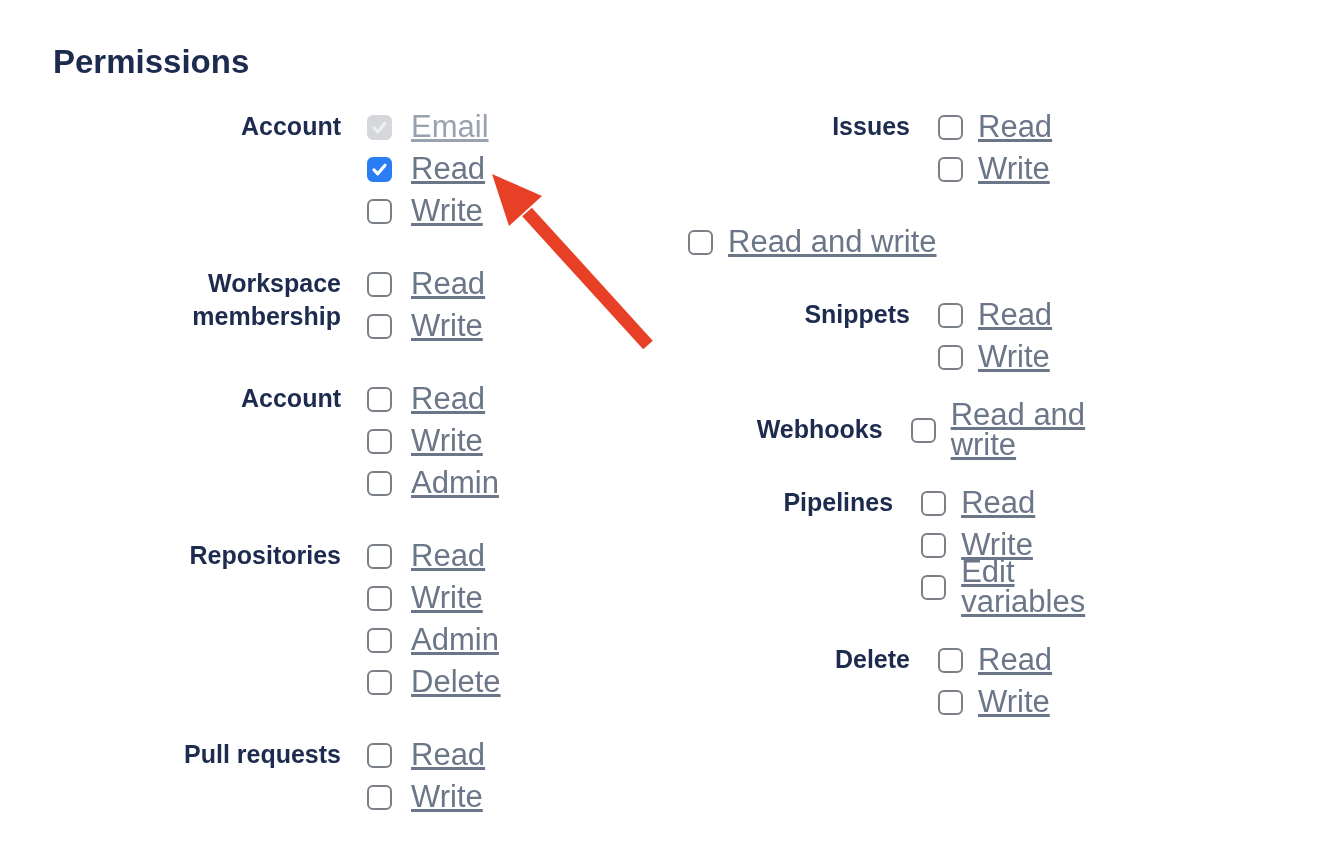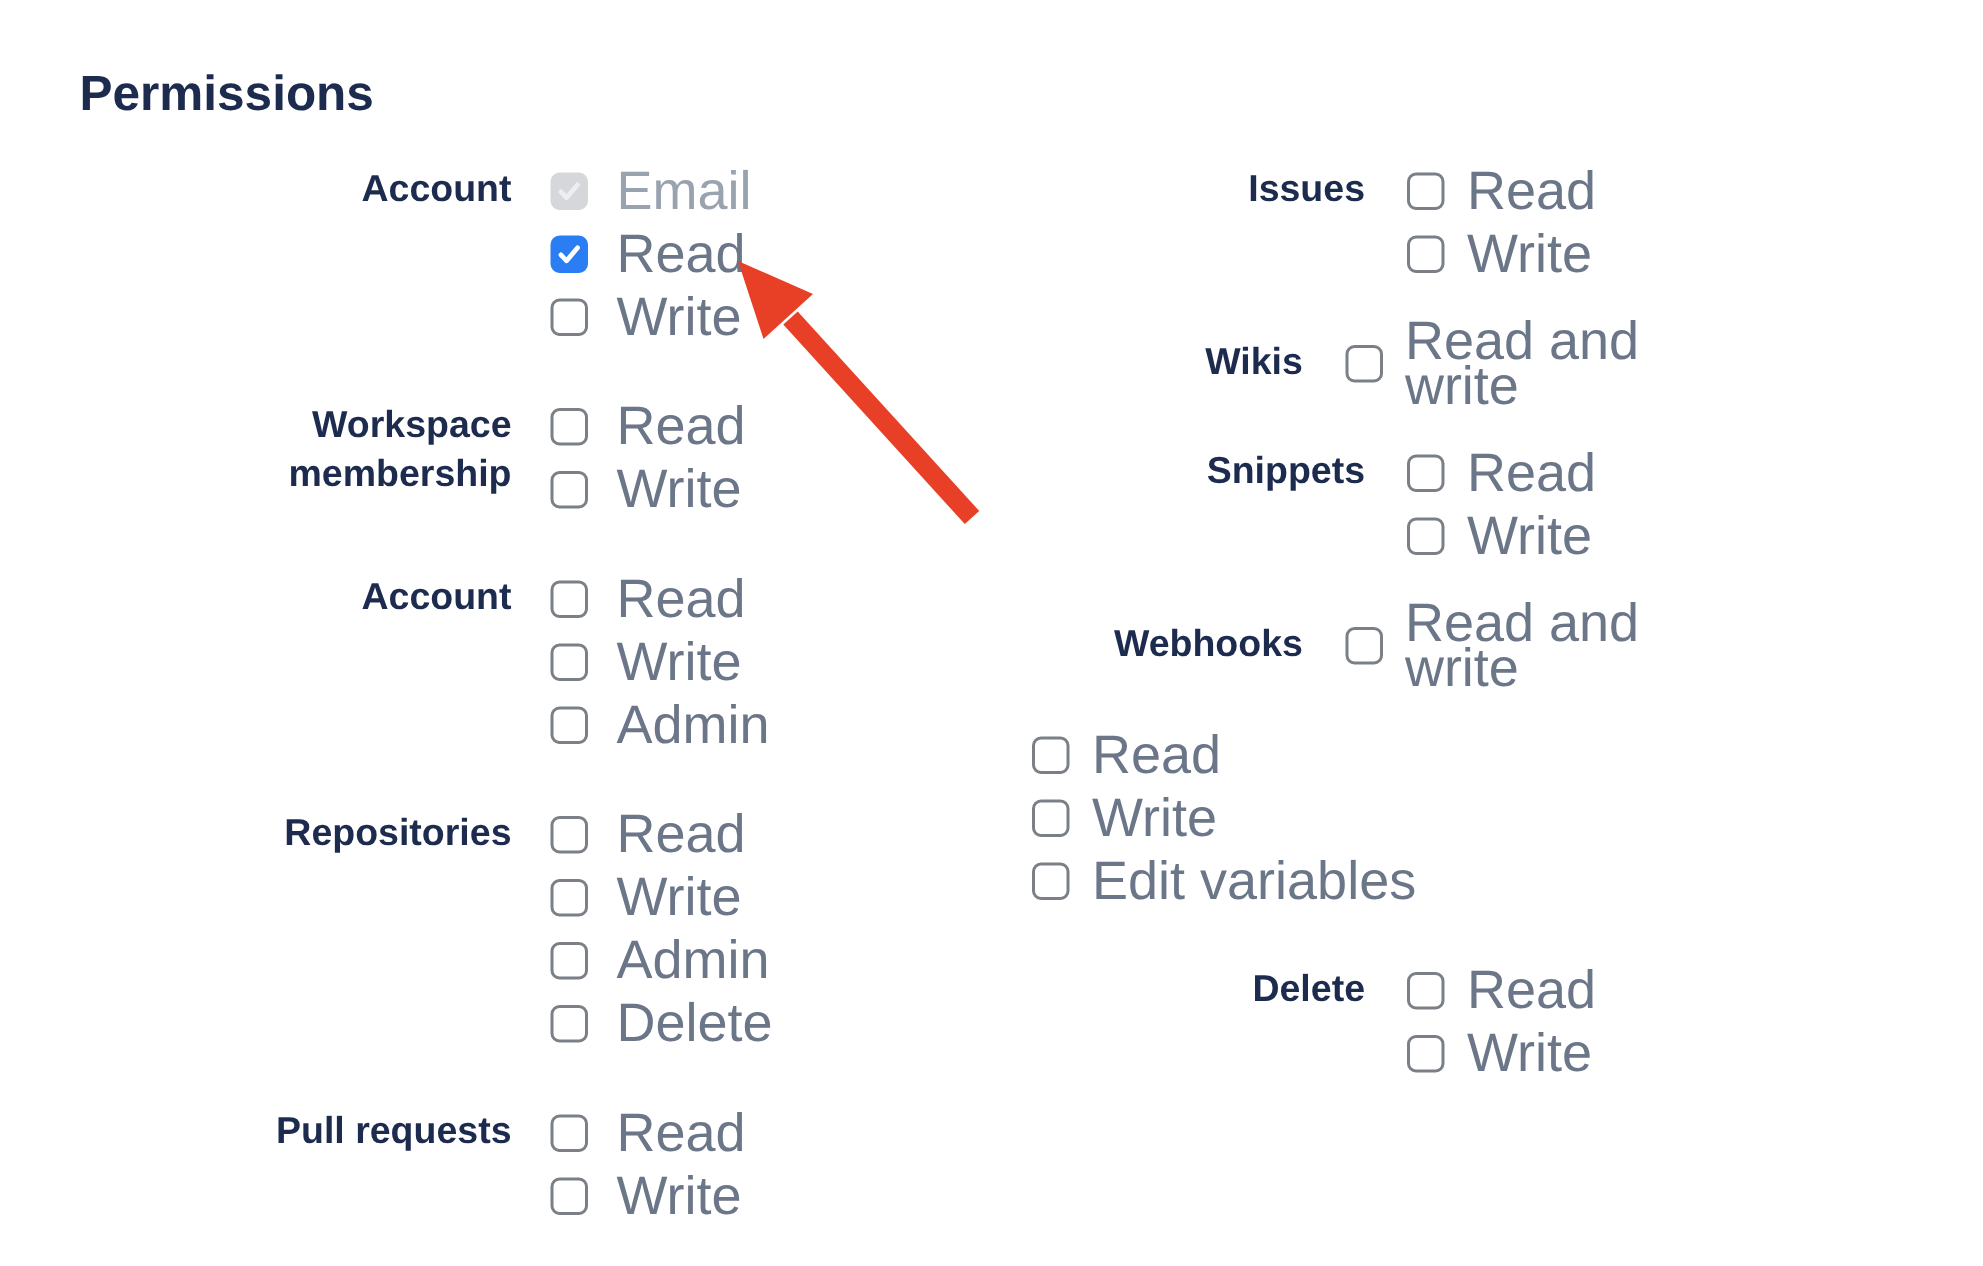--- a/index.html
+++ b/index.html
@@ -37,21 +37,21 @@
     width:25px;height:25px;
     border:2.5px solid #7B8087;border-radius:6px;
     background:#ffffff;color:transparent;
     display:flex;align-items:center;justify-content:center;
   }
   .checkbox svg{width:19px;height:19px;display:none;}
   .checkbox[data-state="checked"]{background:#2B7DF3;border-color:#2B7DF3;color:#ffffff;}
   .checkbox[data-state="checked"] svg{display:block;}
   .checkbox[data-state="checked-disabled"]{background:#D5D7DA;border-color:#D5D7DA;color:#EDEEF0;}
   .checkbox[data-state="checked-disabled"] svg{display:block;}
-  .option-label{font-size:36px;color:#6B7688;line-height:30px;}
+  .option-label{font-size:31px;color:#6B7688;line-height:30px;text-decoration:underline;}
   .checkbox[data-state="checked-disabled"] + .option-label{color:#99A2AF;}
   .arrow-overlay{position:absolute;left:0;top:0;width:1322px;height:844px;pointer-events:none;}
 </style>
 </head>
 <body>
 
 <div class="page">
 
   <div class="heading">Permissions</div>
 
@@ -191,21 +191,20 @@
         <label class="option">
           <span class="checkbox" data-state="unchecked">
             
           </span>
           <span class="option-label">Write</span>
         </label>
       </div>
     </div>
 
     <div class="group">
-      <div class="group-label">Wikis</div>
       <div class="options">
         <label class="option">
           <span class="checkbox" data-state="unchecked">
             
           </span>
           <span class="option-label">Read and write</span>
         </label>
       </div>
     </div>
 
@@ -233,20 +232,21 @@
         <label class="option">
           <span class="checkbox" data-state="unchecked">
             
           </span>
           <span class="option-label">Read and write</span>
         </label>
       </div>
     </div>
 
     <div class="group">
+      <div class="group-label">Pipelines</div>
       <div class="options">
         <label class="option">
           <span class="checkbox" data-state="unchecked">
             
           </span>
           <span class="option-label">Read</span>
         </label>
         <label class="option">
           <span class="checkbox" data-state="unchecked">
             

